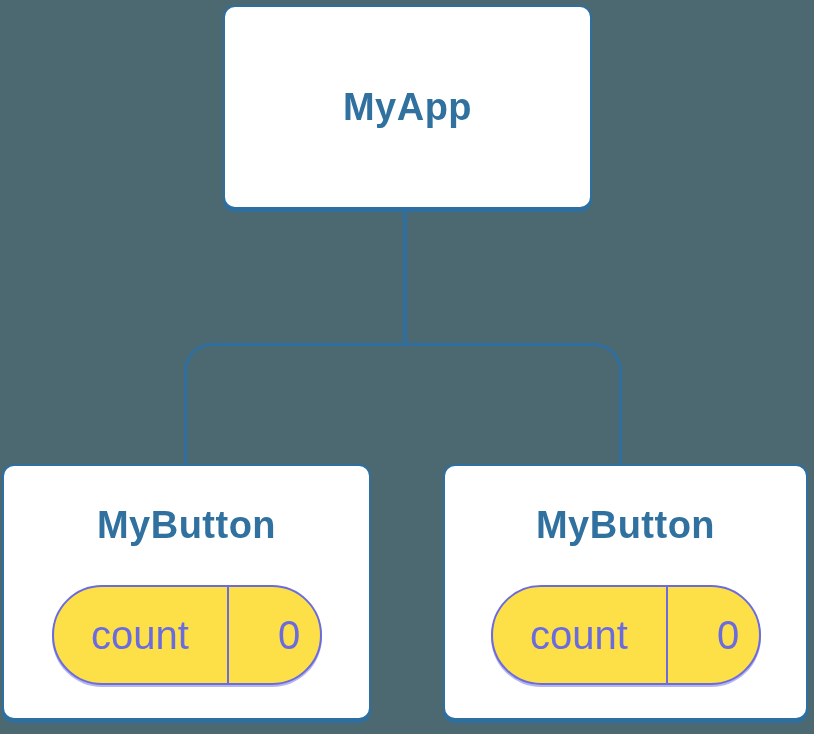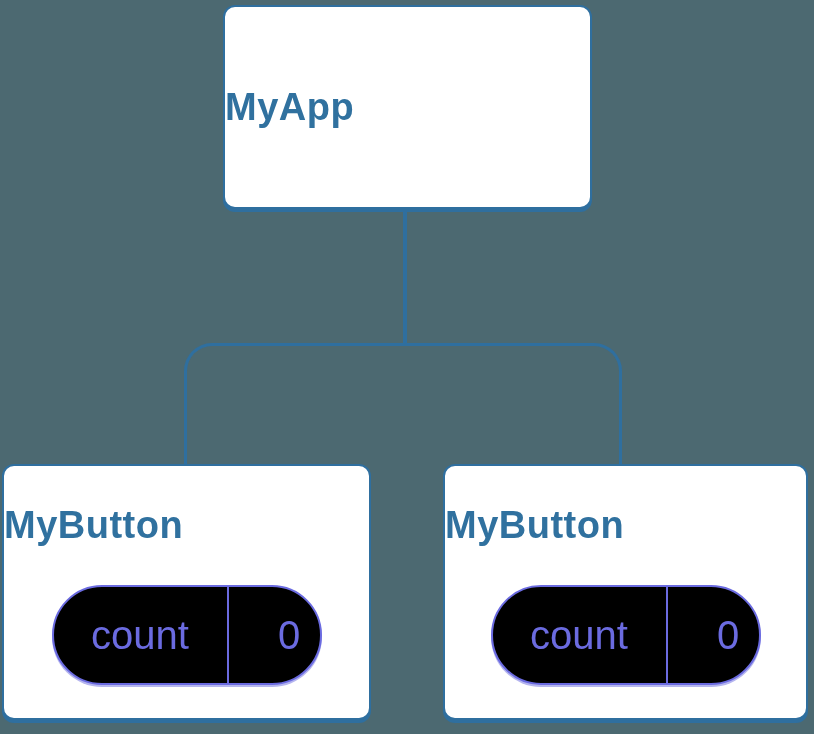--- a/index.html
+++ b/index.html
@@ -17,21 +17,21 @@
     border: 2px solid #2F6F9F;
     border-radius: 12px;
     box-shadow: 0 3px 0 0 #2F6F9F;
     box-sizing: border-box;
   }
   .node-title {
     color: #30719F;
     font-weight: 600;
     font-size: 38px;
     letter-spacing: 0.5px;
-    text-align: left;
+    text-align: center;
     width: 100%;
     position: absolute;
   }
   
   .root-node {
     left: 223px; top: 5px;
     width: 369px; height: 204px;
     display: flex; align-items: center; justify-content: center;
   }
   .root-node .node-title { position: static; }
@@ -59,21 +59,21 @@
   
   .state-pill {
     position: absolute;
     left: 50%; top: 119px;
     transform: translateX(-50%);
     width: 270px; height: 100px;
     border: 2px solid #6B6BE0;
     border-radius: 52px;
     box-sizing: border-box;
     display: flex;
-    background: #000000;
+    background: #fde047;
     box-shadow: 0 2px 0 0 rgba(107,107,224,0.5);
     color: #6B6BE0;
     font-size: 40px;
     gap: 30px;
   }
   .state-name-cell {
     flex: 0 0 173px;
     border-right: 2px solid #6B6BE0;
     display: flex; align-items: center; justify-content: center;
   }

